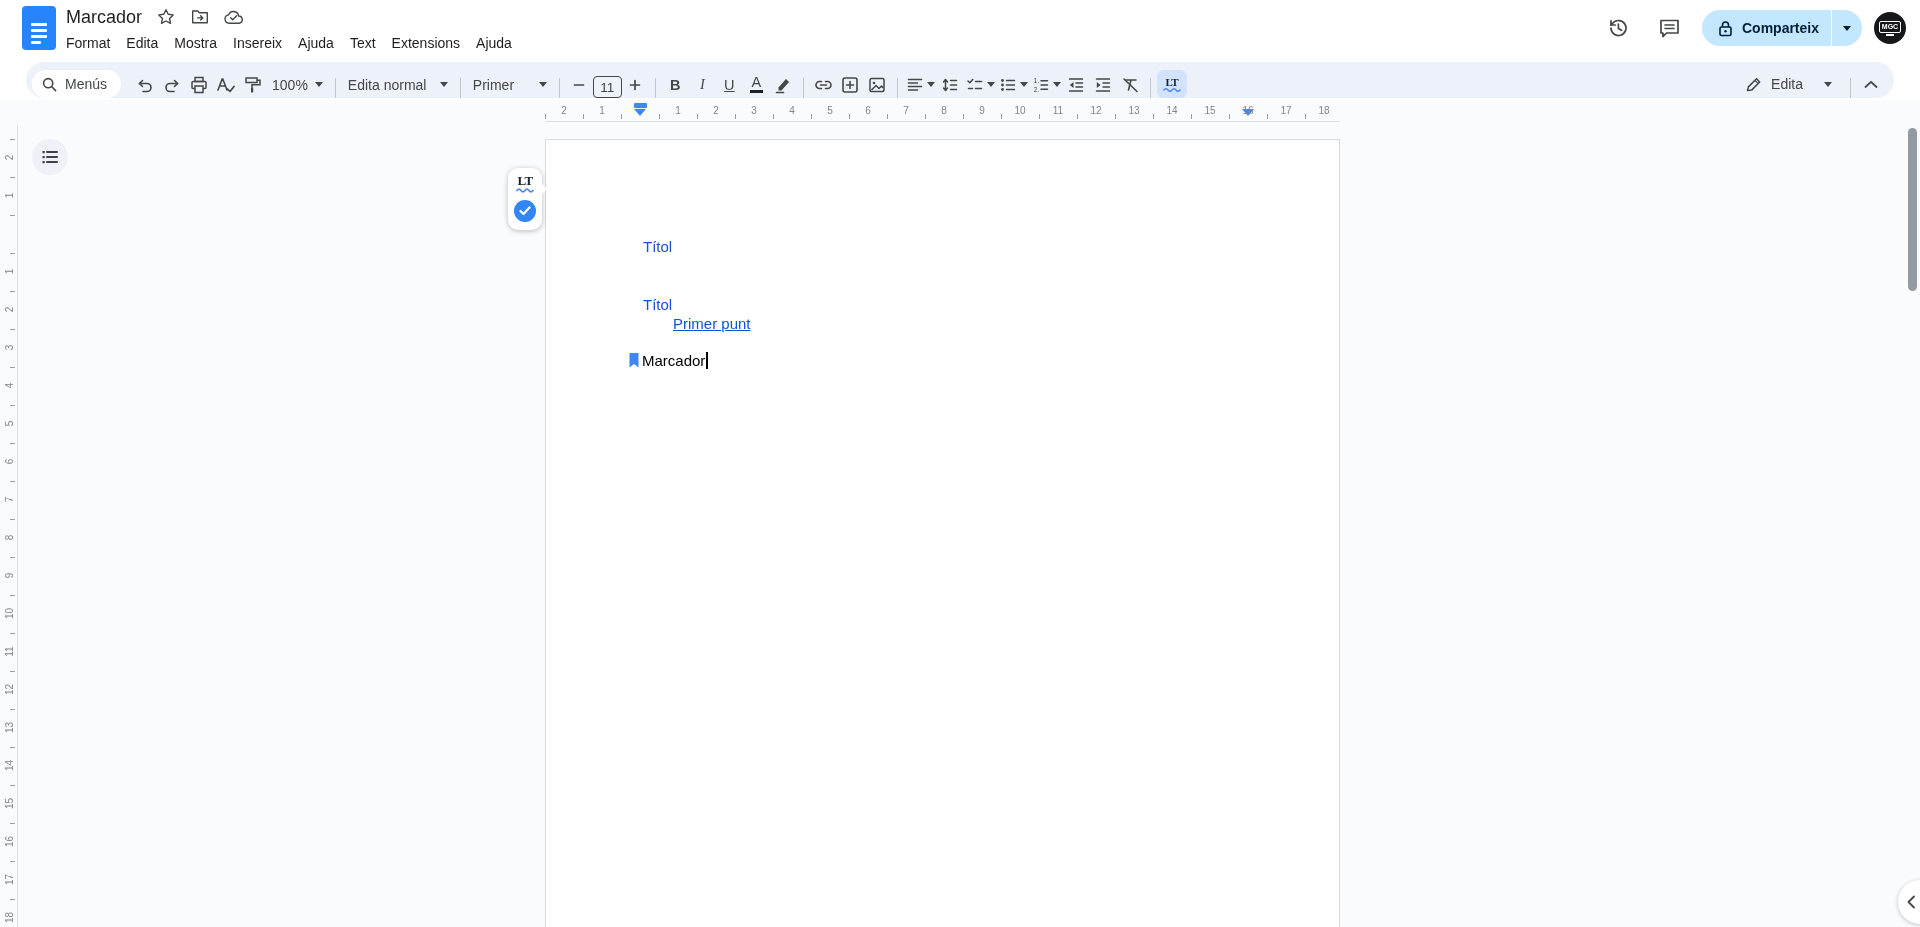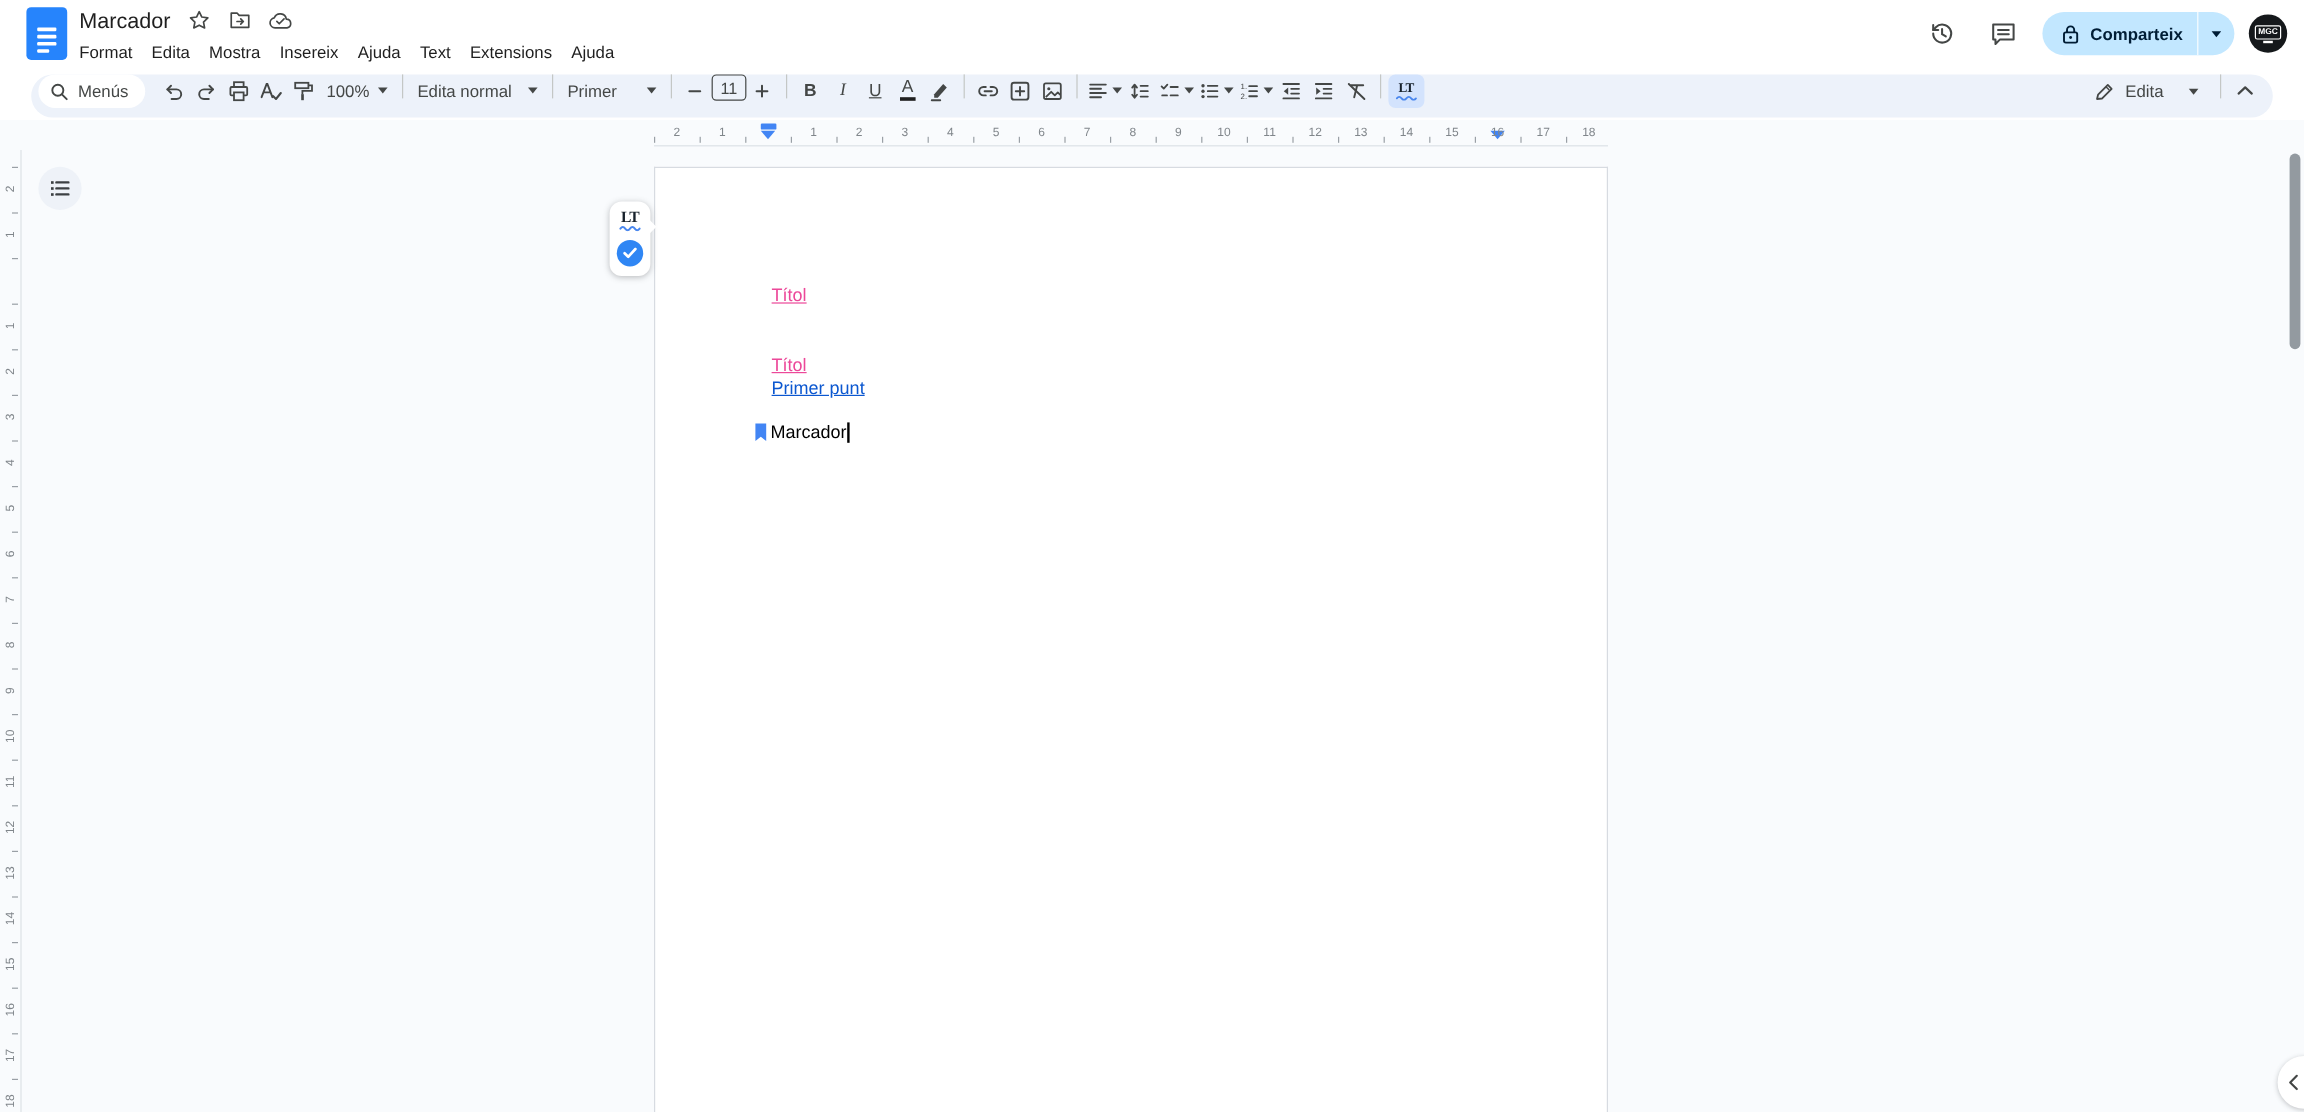--- a/index.html
+++ b/index.html
@@ -28,21 +28,21 @@
   .share-arrow { width:30px; height:100%; display:flex; align-items:center; justify-content:center; }
   .caret { width:0; height:0; border-left:4.5px solid transparent; border-right:4.5px solid transparent; border-top:5px solid #444746; }
   .share-arrow .caret { border-top-color:#001d35; }
   .avatar { width:32px; height:32px; border-radius:50%; background:#15181b; display:flex; flex-direction:column; align-items:center; justify-content:center; cursor:pointer; }
   .avatar .monitor { border:1px solid #fff; border-radius:2px; padding:1px 2px; font-size:7px; font-weight:bold; color:#fff; line-height:8px; letter-spacing:0; }
   .avatar .stand { width:8px; height:2px; background:#fff; margin-top:1px; }
 
   
   #toolbar { position:absolute; left:26px; right:26px; top:62px; height:36px;
              background:var(--toolbar-bg,#edf2fa); border-radius:18px;
-             display:flex; align-items:flex-start; padding:0 10px 0 6px; }
+             display:flex; align-items:flex-end; padding:0 10px 0 6px; }
   .tb-btn { min-width:27px; height:27px; border-radius:4px; display:flex; align-items:center;
             justify-content:center; cursor:pointer; color:#444746; gap:3px; padding:0 2px; }
   .tb-btn svg { display:block; }
   .tb-sep { width:1px; height:20px; background:#c4c7c5; margin:0 6px; }
   .menus-pill { display:flex; align-items:center; gap:8px; height:28px; padding:0 14px 0 10px;
                 background:#fff; border-radius:14px; cursor:pointer; margin-right:10px; }
   .menus-pill span { font-size:14px; color:#444746; }
   .tb-text { font-size:14px; color:#444746; }
   .tb-drop { display:flex; align-items:center; gap:7px; padding:0 6px; height:27px; border-radius:4px; cursor:pointer; }
   .fontsize-box { width:29px; height:22px; border:1.5px solid #444746; border-radius:4px;
@@ -70,22 +70,22 @@
   .v-num { position:absolute; left:2px; width:14px; text-align:center; font-size:10px; color:#80868b; transform:rotate(-90deg); }
   .v-tick { position:absolute; right:2px; width:5px; height:1px; background:#9aa0a6; }
 
   
   #outline-btn { position:absolute; left:32px; top:39px; width:36px; height:36px; border-radius:50%;
                  background:#eef2f8; display:flex; align-items:center; justify-content:center; cursor:pointer; }
 
   
   #page { position:absolute; left:545px; top:39px; width:795px; height:788px; background:#fff;
           border:1px solid #d7dbe1; border-bottom:none; cursor:text; }
-  .doc-line { position:absolute; left:97px; font-size:15px; color:#ec4899; line-height:18px; white-space:pre;text-decoration:underline; }
-  .doc-link { color:var(--link,#0b57d0); text-decoration:underline; cursor:pointer; }
+  .doc-line { position:absolute; left:97px; font-size:15px; color:#1d4ed8; line-height:18px; white-space:pre; }
+  .doc-link { color:var(--link,#0b57d0); text-decoration:underline; cursor:pointer;margin-left:30px; }
   .bm-row { position:absolute; left:82px; display:flex; align-items:center; }
   .bm-row .bm-text { font-size:15px; color:#000; margin-left:2px; }
   .cursor-bar { width:1.5px; height:17px; background:#000; margin-left:1px; }
 
   
   #lt-widget { position:absolute; left:508px; top:68px; width:34px; height:62px; background:#fff;
                border-radius:10px; box-shadow:0 1px 5px rgba(60,64,67,.35);
                display:flex; flex-direction:column; align-items:center; padding-top:7px; }
   #lt-widget .notch { position:absolute; right:-5px; top:15px; width:0; height:0;
                border-top:6px solid transparent; border-bottom:6px solid transparent; border-left:6px solid #fff; }

